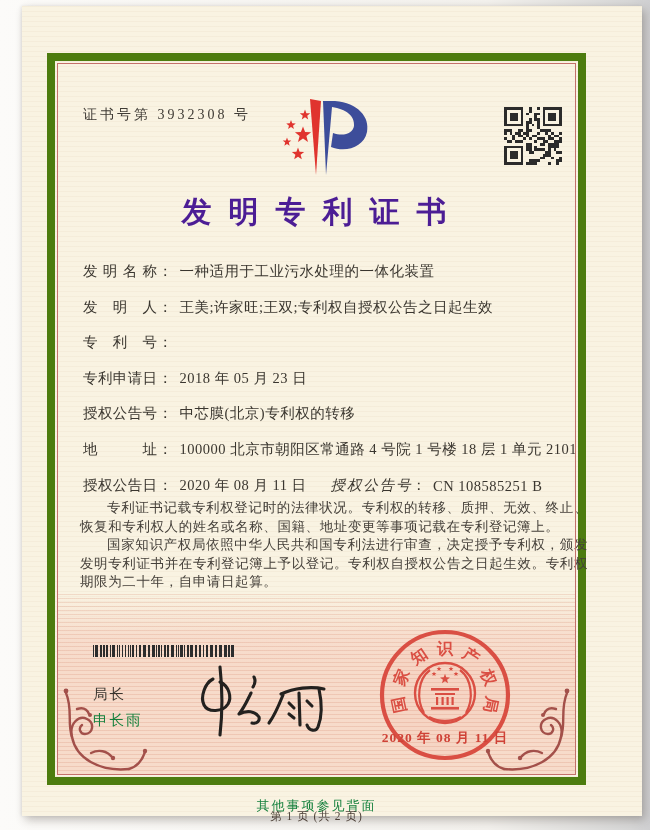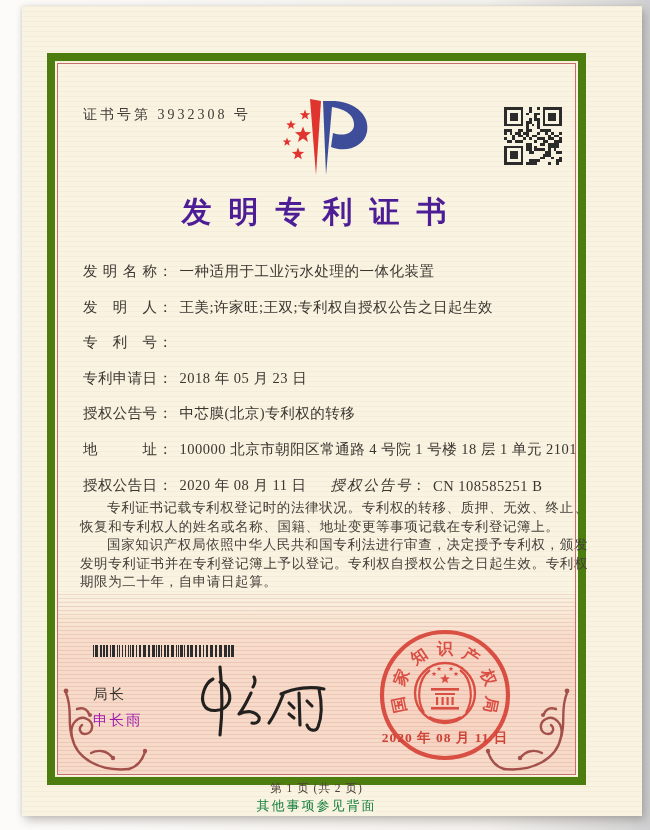--- a/index.html
+++ b/index.html
@@ -31,27 +31,27 @@
              text-indent:2em; letter-spacing:0.6px; }
   .band { position:absolute; left:3px; right:3px; bottom:3px; top:533px;
           background:linear-gradient(180deg, rgba(247,219,203,0) 0px, rgba(247,219,203,0.9) 42px, #f7dbca 70px); }
   .band::after { content:""; position:absolute; inset:0;
           background:repeating-linear-gradient(180deg, rgba(205,118,90,0.20) 0 1px, rgba(0,0,0,0) 1px 4px);
           pointer-events:none; }
   .barcode { position:absolute; left:38px; top:584px; width:144px; height:12px; z-index:3; display:flex; align-items:stretch; }
   .barcode div { background:#2d2d2d; height:100%; flex:none; }
   .director-title { position:absolute; left:38px; top:624px; font-size:14.5px; color:#3a352f; letter-spacing:2px; z-index:3;
                     font-family:"Liberation Sans", sans-serif; }
-  .director-name  { position:absolute; left:38px; top:650px; font-size:14.5px; color:#a21caf; letter-spacing:2px; z-index:3;
+  .director-name  { position:absolute; left:38px; top:650px; font-size:14.5px; color:#15803d; letter-spacing:2px; z-index:3;
                     font-family:"Liberation Sans", sans-serif; }
   .signature { position:absolute; left:136px; top:602px; width:140px; height:78px; z-index:3; }
   .seal { position:absolute; left:320px; top:564px; width:140px; height:140px; z-index:4; opacity:0.93; }
   .seal-date { position:absolute; left:308px; top:668px; width:164px; text-align:center; z-index:5;
                font-size:13.5px; color:#cf4237; letter-spacing:1px; font-weight:bold; }
-  .page-note { position:absolute; left:0; right:0; top:720px; text-align:center; font-size:11.5px;
+  .page-note { position:absolute; left:0; right:0; top:748px; text-align:center; font-size:11.5px;
                color:#4c4038; z-index:3; letter-spacing:1px; }
   .flourish { position:absolute; width:92px; height:96px; bottom:2px; z-index:2; }
   .flourish.bl { left:2px; }
   .flourish.br { right:2px; transform:scaleX(-1); }
   .back-note { position:absolute; left:25px; width:539px; top:791px; text-align:center;
                font-size:13px; color:#15803d; letter-spacing:2px; }
 </style>
 </head>
 <body>
 

